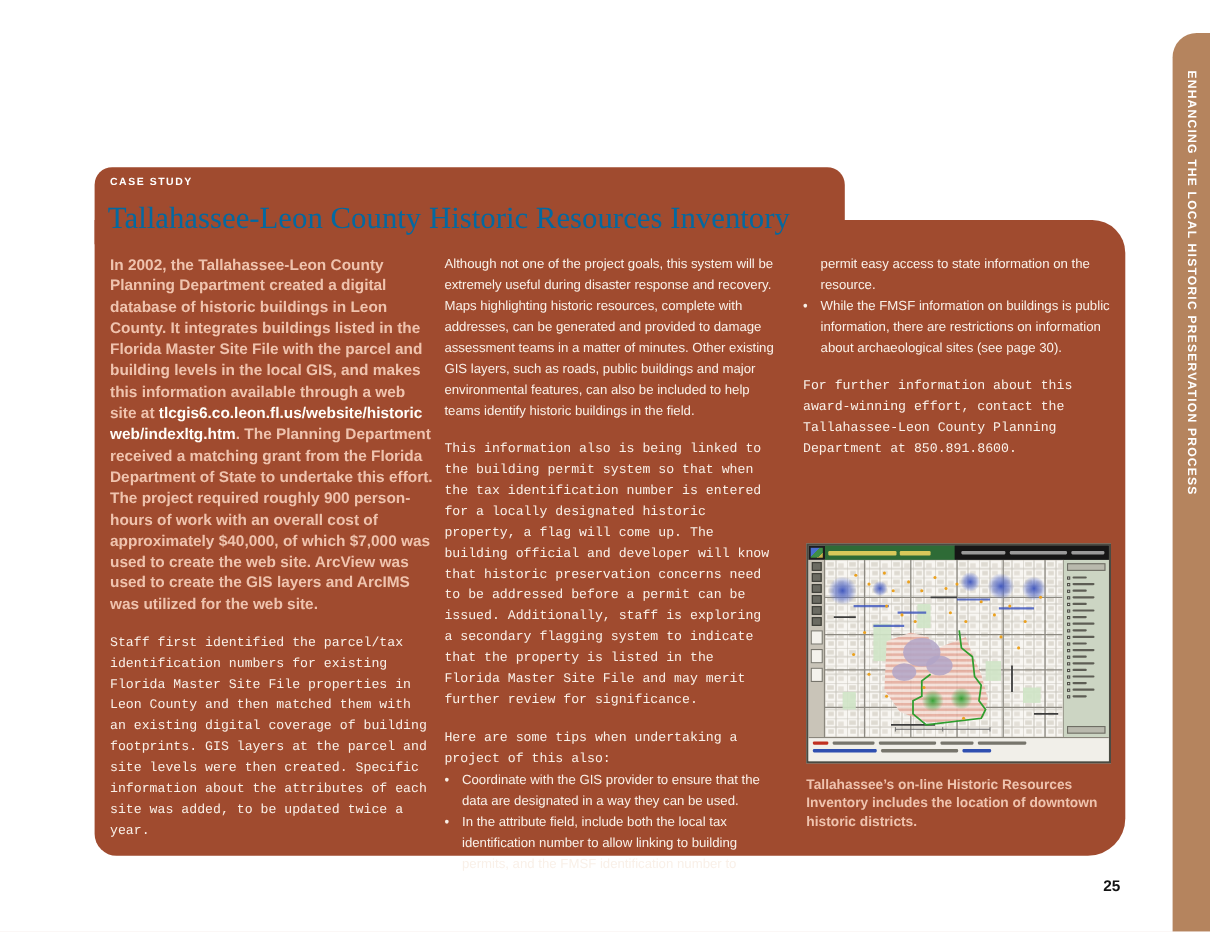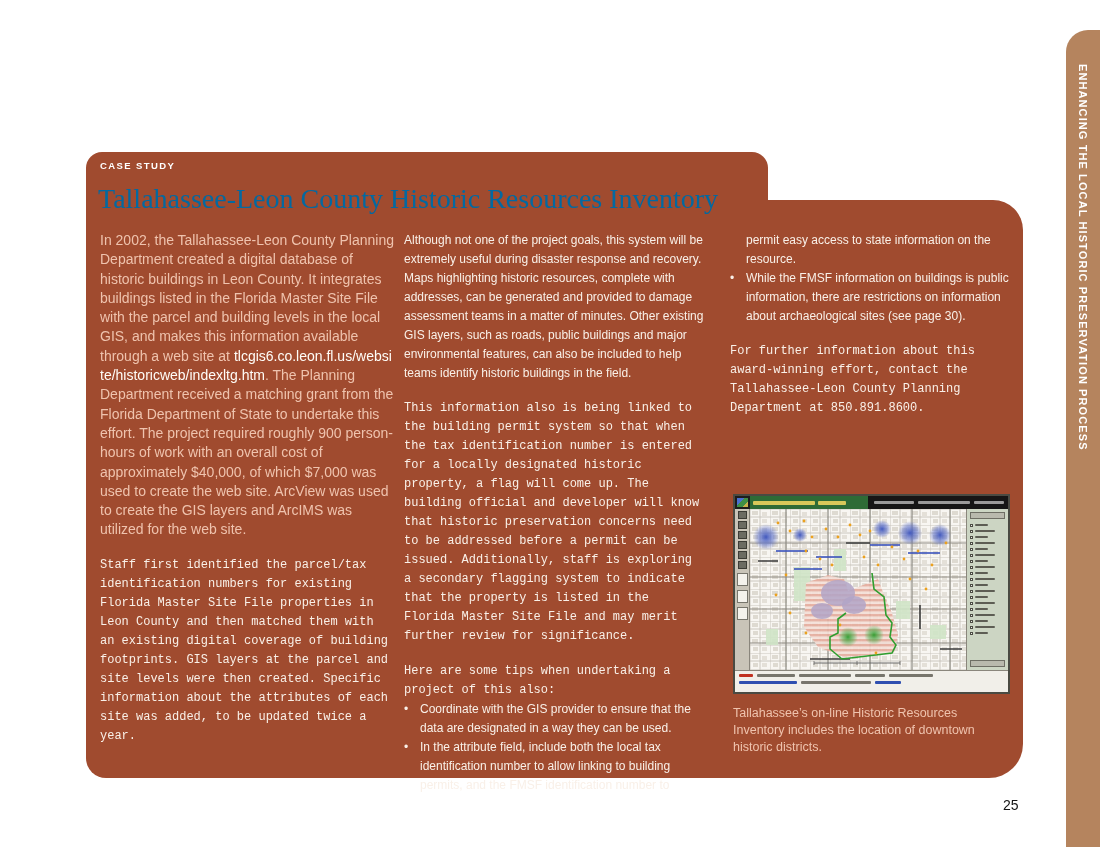--- a/index.html
+++ b/index.html
@@ -34,21 +34,21 @@
     font-family:"Liberation Serif",serif;font-weight:400;font-size:28px;
     white-space:nowrap;
   }
   
   .columns{position:absolute;left:100px;top:231px;width:915px;display:flex;}
   .col{color:var(--bodytext);font-size:12px;line-height:19px;}
   .col1{width:294px;}
   .col2{width:300px;margin-left:10px;}
   .col3{width:285px;margin-left:26px;}
   .lead{
-    font-size:14px;font-weight:normal;line-height:19.3px;color:var(--lead);
+    font-size:14px;font-weight:bold;line-height:19.3px;color:var(--lead);
   }
   .lead-link{color:var(--linkwhite);word-break:break-all;}
   .para{margin-top:16px;font-family:Liberation Mono, monospace;}
   .bullet-row{display:flex;margin-top:0;}
   .bullet-marker{width:16px;flex:0 0 16px;}
   .bullet-text{flex:1;}
   .bullet-cont{padding-left:16px;}
   
   .figure{
     margin-top:76px;margin-left:3px;width:277px;height:200px;
@@ -82,35 +82,35 @@
   .shot-status{height:22px;background:#f1efe9;border-top:1px solid #8a867c;padding:3px 4px 0 4px;}
   .strow{display:flex;gap:4px;align-items:center;margin-bottom:4px;}
   .sbar{display:inline-block;height:3px;border-radius:1px;}
   .sbar.red{background:#c03020;}
   .sbar.blue{background:#2f4fb0;}
   .sbar.g{background:#77756c;}
   .w14{width:14px;}.w38{width:38px;}.w52{width:52px;}.w30{width:30px;}.w44{width:44px;}
   .w58{width:58px;}.w70{width:70px;}.w26{width:26px;}
   .caption{
     margin-top:11px;margin-left:3px;width:272px;
-    font-size:12.5px;line-height:17px;font-weight:normal;color:var(--lead);
+    font-size:12.5px;line-height:17px;font-weight:bold;color:var(--lead);
   }
   
   .side-tab{
     position:absolute;left:1066px;top:30px;width:34px;height:817px;
     background:var(--tan);border-radius:22px 0 0 0;
   }
   .side-tab-text{
     position:absolute;top:34px;left:50%;transform:translateX(-50%);
     writing-mode:vertical-rl;color:#FFFFFF;font-size:11px;font-weight:bold;
     letter-spacing:1.1px;white-space:nowrap;
   }
   .page-number{
     position:absolute;left:1003px;top:797px;color:#141414;
-    font-size:14px;font-weight:normal;
+    font-size:14px;font-weight:bold;
   }
 </style>
 </head>
 <body>
 
 <div class="page">
 
   <div class="tab-block"></div>
   <div class="body-block"></div>
 

